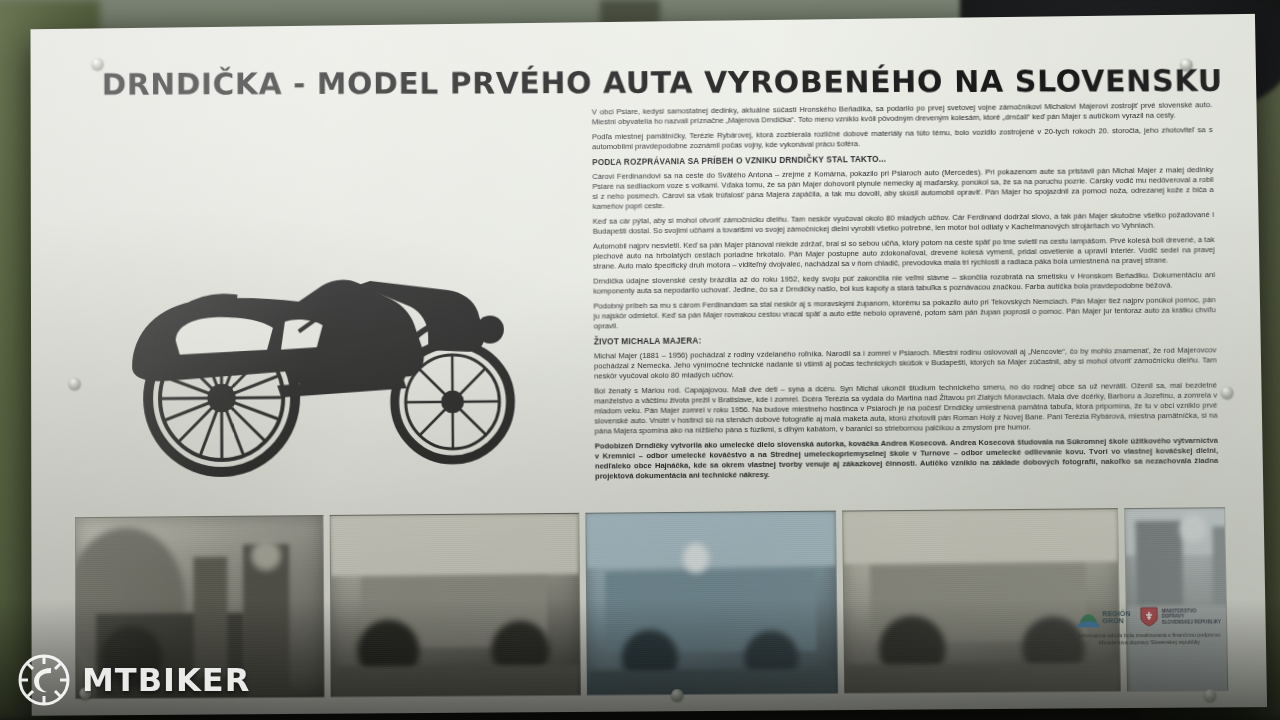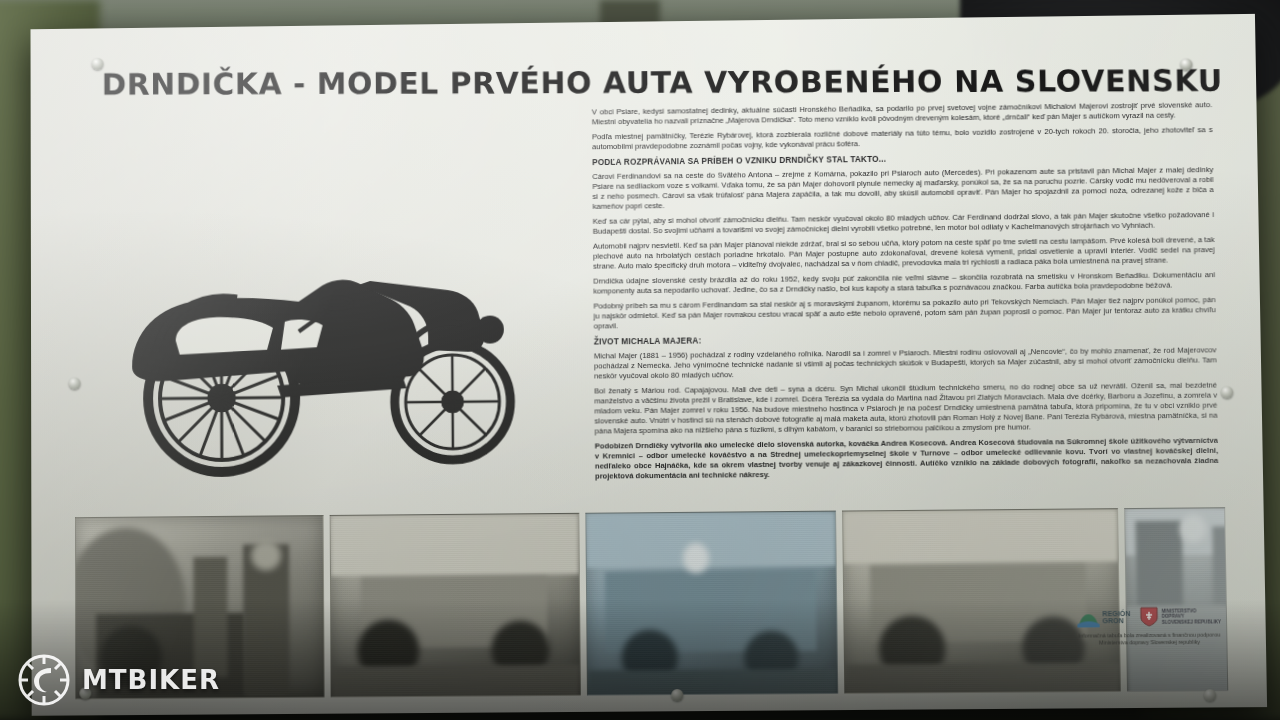--- a/index.html
+++ b/index.html
@@ -223,21 +223,21 @@
     left: 18px;
     bottom: 14px;
     display: flex;
     align-items: center;
     gap: 12px;
     opacity: 0.9;
   }
   #watermark .wm-text {
     font-family: "DejaVu Sans", sans-serif;
     font-weight: bold;
-    font-size: 26px;
+    font-size: 32px;
     letter-spacing: 1px;
     color: #ffffff;
     text-shadow: 0 2px 4px rgba(0,0,0,0.6);
     text-align: right;
   }
   .wm-gear {
     width: 52px; height: 52px;
   }
 </style>
 </head>

